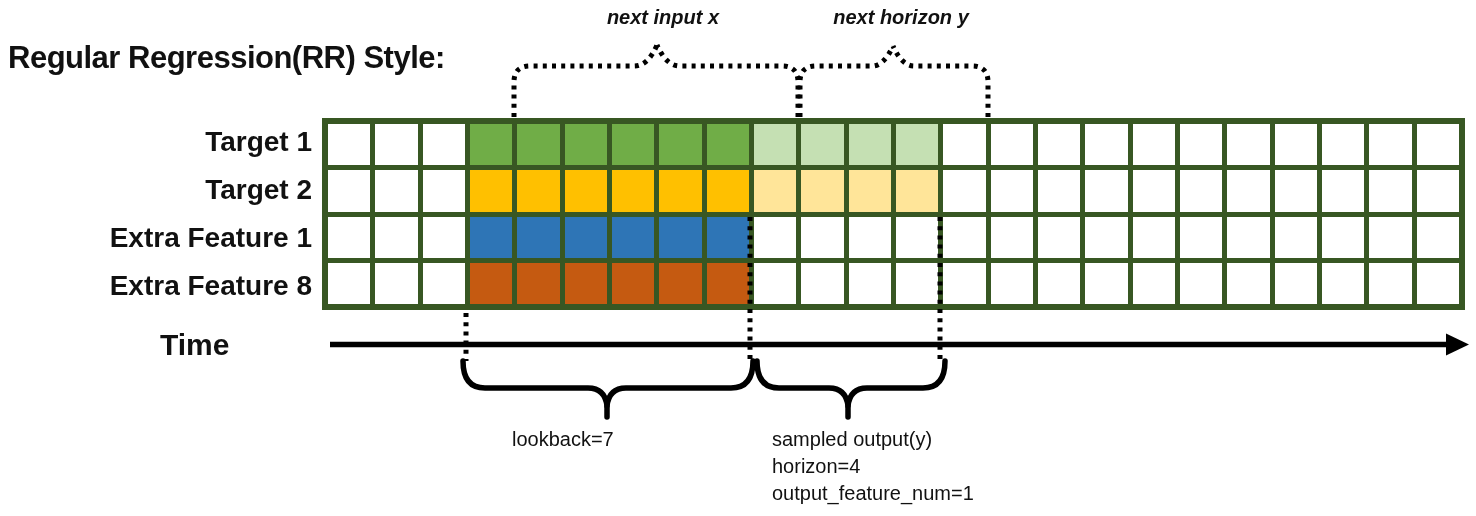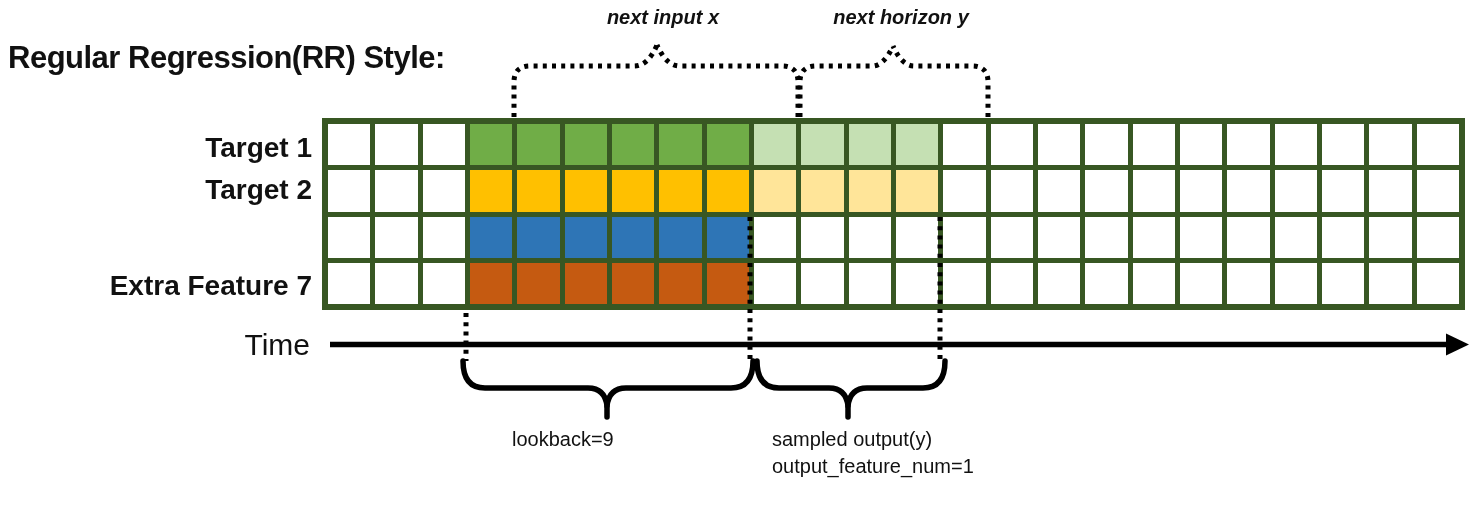--- a/index.html
+++ b/index.html
@@ -8,40 +8,41 @@
   .title{position:absolute;left:8px;top:4px;font-size:31px;font-weight:bold;letter-spacing:-0.5px;margin-top:36px;}
   .ann{position:absolute;top:6px;width:240px;text-align:center;font-size:20px;font-style:italic;font-weight:600;}
   .ann-x{left:543px;}
   .ann-y{left:781px;}
   .row-label{position:absolute;left:0;width:312px;text-align:right;font-size:28px;font-weight:bold;
              height:48px;line-height:48px;}
   .grid{position:absolute;left:322px;top:118px;width:1143px;height:192px;box-sizing:border-box;
         border:6px solid #385723;background:#385723;display:grid;
         grid-template-columns:repeat(24,1fr);grid-template-rows:repeat(4,1fr);gap:5px;}
   .grid div{background:#fff;}
-  .time-label{position:absolute;left:160px;top:326px;width:150px;text-align:right;
-              font-size:30px;font-weight:normal;line-height:38px;}
+  .time-label{position:absolute;left:160px;top:326px;width:150px;text-align:left;
+              font-size:30px;font-weight:bold;line-height:38px;}
   .overlay{position:absolute;left:0;top:0;pointer-events:none;}
   .note{position:absolute;top:426px;font-size:20px;line-height:27px;}
   .note-input{left:512px;}
   .note-output{left:772px;}
 </style>
 </head>
 <body>
 
 <div class="stage">
 
   <div class="title">Regular Regression(RR) Style:</div>
 
   <div class="ann ann-x">next input x</div>
   <div class="ann ann-y">next horizon y</div>
 
-  <div class="row-label" style="top:124px">Target 1</div>
+  <div class="row-label" style="top:118px">Target 1</div>
   <div class="row-label" style="top:166px">Target 2</div>
-  <div class="row-label" style="top:262px">Extra Feature 7</div>
+  <div class="row-label" style="top:214px">Extra Feature 1</div>
+  <div class="row-label" style="top:262px">Extra Feature 8</div>
 
   <div class="grid" style="border-color: rgb(56, 87, 35); background: rgb(56, 87, 35);">
       <div style="background: rgb(255, 255, 255);"></div>
       <div style="background: rgb(255, 255, 255);"></div>
       <div style="background: rgb(255, 255, 255);"></div>
       <div style="background: rgb(112, 173, 71);"></div>
       <div style="background: rgb(112, 173, 71);"></div>
       <div style="background: rgb(112, 173, 71);"></div>
       <div style="background: rgb(112, 173, 71);"></div>
       <div style="background: rgb(112, 173, 71);"></div>
@@ -159,20 +160,21 @@
     <g stroke="#000" stroke-width="5.5" fill="none" stroke-linecap="round" stroke-linejoin="round">
       <path d="M463,361 Q463,388 485,388 L588,388 Q605,388 607,406 L607,417"></path>
       <path d="M753,361 Q753,388 731,388 L626,388 Q609,388 607,406"></path>
 
       <path d="M757,361 Q757,388 779,388 L829,388 Q846,388 848,406 L848,417"></path>
       <path d="M945,361 Q945,388 923,388 L867,388 Q850,388 848,406"></path>
     </g>
   </svg>
 
   <div class="note note-input">
-    <div>lookback=9</div>
+    <div>lookback=7</div>
   </div>
   <div class="note note-output">
     <div>sampled output(y)</div>
+    <div>horizon=4</div>
     <div>output_feature_num=1</div>
   </div>
 
 </div>
 
 </body></html>

